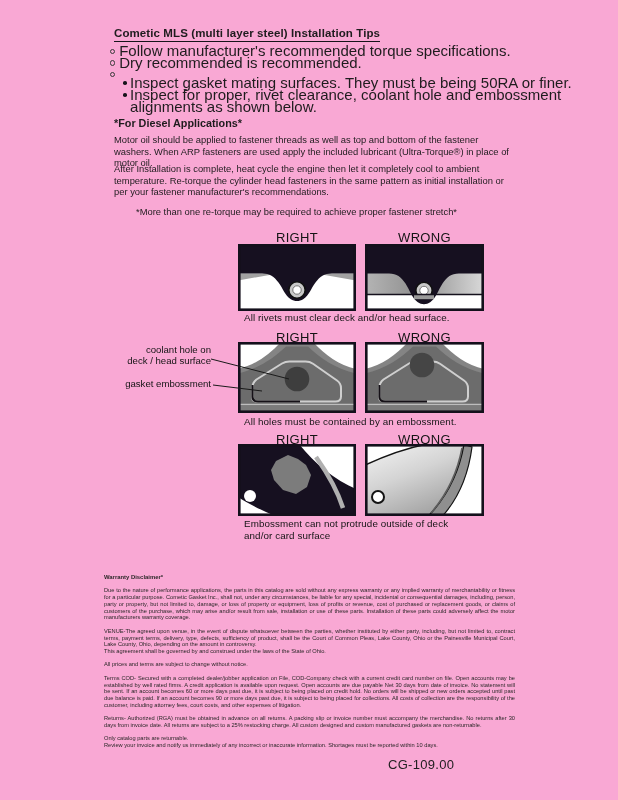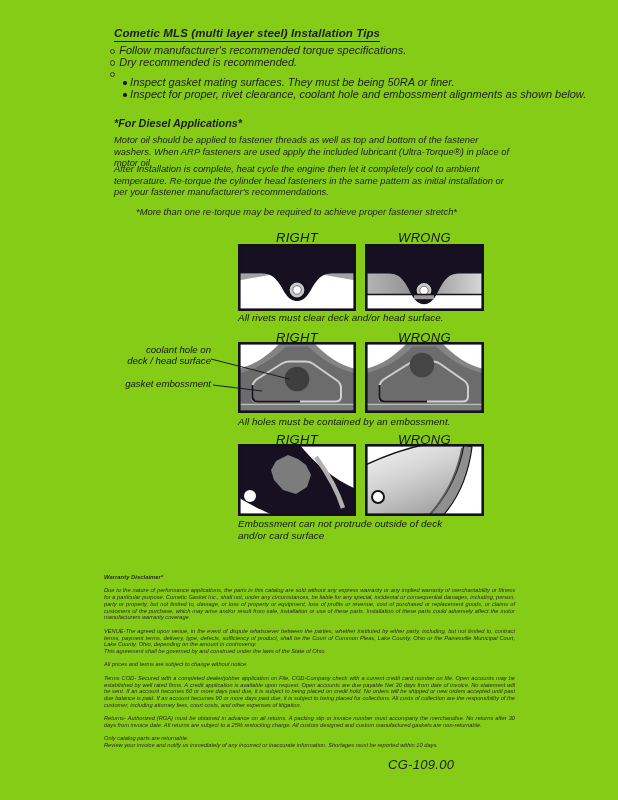--- a/index.html
+++ b/index.html
@@ -1,35 +1,35 @@
 <!DOCTYPE html>
 <html><head>
 <meta charset="utf-8">
 <style>
   html,body{margin:0;padding:0;background:#ffffff;}
-  .page{position:relative;width:618px;height:800px;background:#84cc16;overflow:hidden;
-        font-family:"Liberation Sans",sans-serif;color:#1f1c1e;font-style:italic;}
+  .page{position:relative;width:618px;height:800px;background:#f9a8d4;overflow:hidden;
+        font-family:"Liberation Sans",sans-serif;color:#1f1c1e;}
   .abs{position:absolute;}
   .title{left:114px;top:27px;font-size:11.5px;font-weight:bold;
          border-bottom:1.6px solid #17141a;padding-bottom:2px;letter-spacing:.1px;}
-  .tips{left:110px;top:45px;font-size:11px;line-height:11.8px;}
+  .tips{left:110px;top:45px;font-size:15px;line-height:11.8px;}
   .tip-row{display:flex;align-items:flex-start;}
   .o-marker{flex:0 0 auto;width:3.2px;height:3.2px;border:1px solid #3a3a3a;border-radius:50%;
             margin:3.6px 4px 0 0;}
   .sub{margin-left:13px;}
   .b-marker{flex:0 0 auto;width:3.6px;height:3.6px;background:#17141a;border-radius:50%;
             margin:3.8px 3.5px 0 0;}
   .diesel-h{left:114px;top:117px;font-size:10.8px;font-weight:bold;}
   .para{left:114px;width:402px;font-size:9.4px;line-height:11.6px;}
   .p1{top:134px;} .p2{top:163px;} .p3{top:206px;margin-left:22px;}
   .dlabel{font-size:13px;color:#141414;text-align:center;letter-spacing:.3px;}
   .dl-left{left:238px;width:118px;} .dl-right{left:365px;width:119px;}
   .r1l{top:230px;} .r2l{top:330px;} .r3l{top:432px;}
   .dimg{position:absolute;} .dimg svg{display:block;}
-  .caption{left:238px;font-size:9.8px;line-height:11.5px;color:#141414;letter-spacing:.1px;}
+  .caption{left:244px;font-size:9.8px;line-height:11.5px;color:#141414;letter-spacing:.1px;}
   .cap1{top:312px;} .cap2{top:416px;} .cap3{top:518px;width:230px;}
   .ann{font-size:9.6px;line-height:11px;color:#141414;text-align:right;right:407px;}
   .ann1{top:344px;} .ann2{top:378px;}
   .leader{left:205px;top:352px;z-index:3;pointer-events:none;}
   .warranty{left:104px;top:574px;width:411px;font-size:5.7px;line-height:6.8px;
             color:#2b2828;text-align:justify;}
   .warranty .wh{font-weight:bold;font-size:5.9px;margin-bottom:6.5px;}
   .warranty p{margin:0 0 6.5px 0;}
   .footer-code{left:388px;top:757px;font-size:13px;color:#232022;letter-spacing:.3px;}
 </style>

